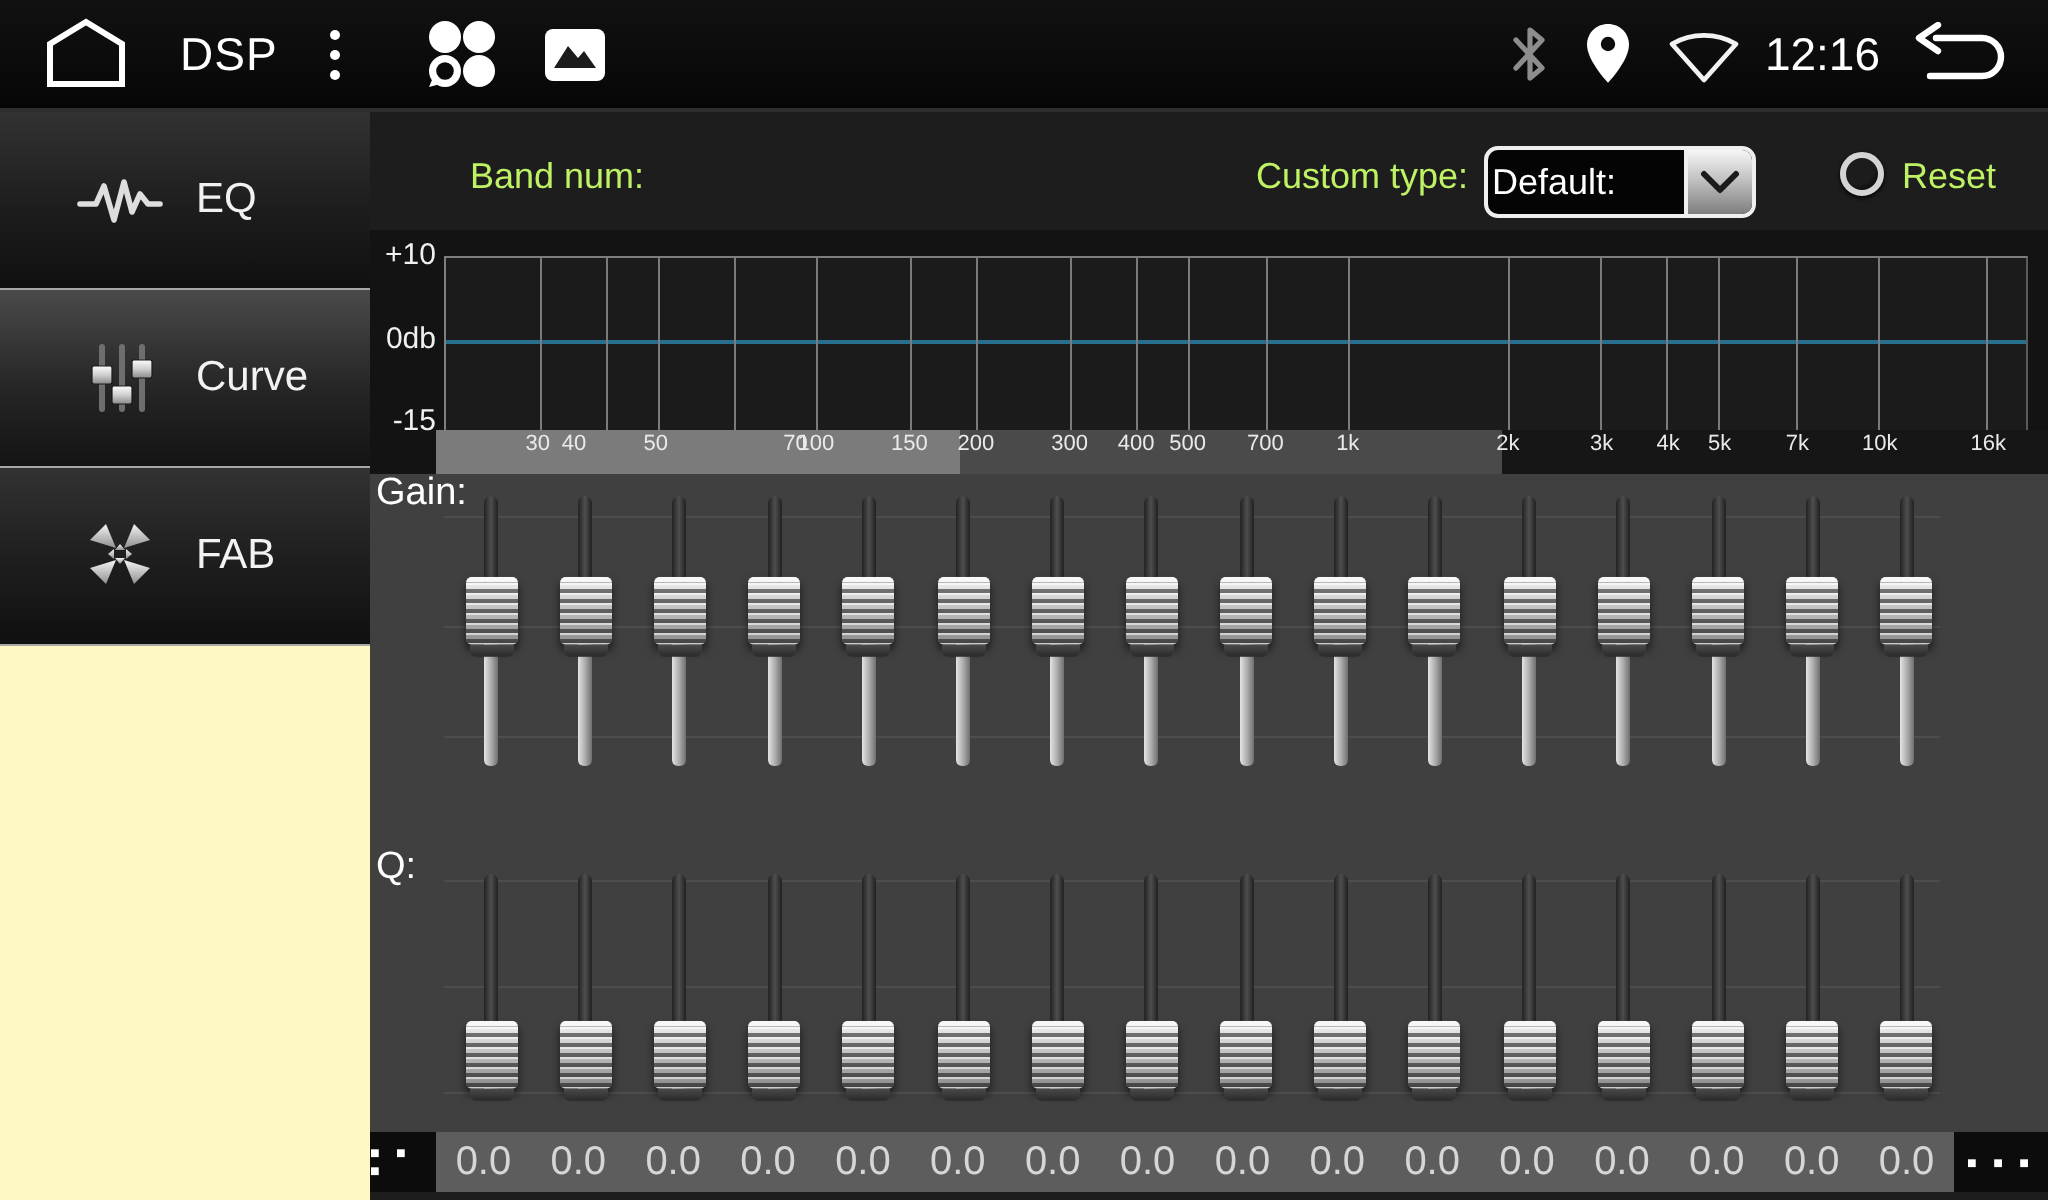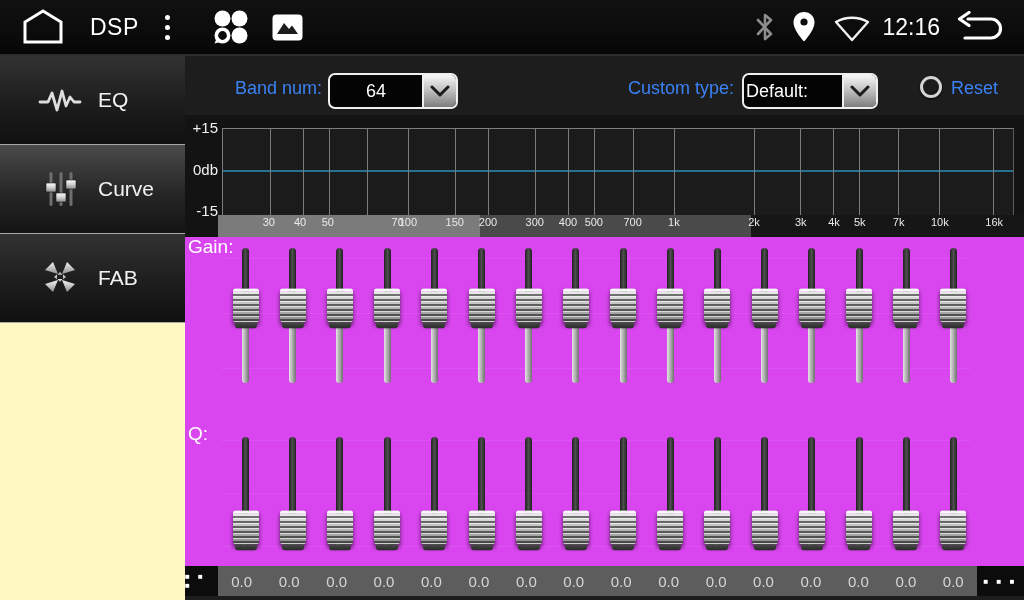--- a/index.html
+++ b/index.html
@@ -29,21 +29,21 @@
                border-bottom:1px solid #a8a8a8; cursor:pointer; }
   .side-item.active { background:linear-gradient(180deg,#4a4a4a 0%,#262626 55%,#141414 100%); }
   .side-icon { width:48px; display:flex; justify-content:center; }
   .side-label { color:#f2f2f2; font-size:21px; margin-left:14px; }
 
   
   .content { position:absolute; left:185px; top:56px; width:839px; height:544px; background:#1d1d1d; }
 
   
   .controls { position:absolute; left:0; top:0; width:839px; height:59px; background:#1d1d1d; }
-  .ctl-label { position:absolute; color:#3b82f6; font-size:18px; top:22px; }
+  .ctl-label { position:absolute; color:#bef264; font-size:18px; top:22px; }
   .band-label { left:50px; }
   .custom-label { left:443px; }
   .select { position:absolute; top:17px; height:36px; background:#040404;
             border:2px solid #efefef; border-radius:7px; display:flex; overflow:hidden; cursor:pointer; }
   .band-select { left:143px; width:130px; }
   .custom-select { left:557px; width:136px;gap:32px; }
   .select .val { flex:1; color:#fff; font-size:18px; display:flex; align-items:center; justify-content:center; }
   .select .dd { width:34px; border-left:2px solid #efefef;
                 background:linear-gradient(180deg,#f6f6f6 0%,#bdbdbd 50%,#7e7e7e 100%);
                 display:flex; align-items:center; justify-content:center; }
@@ -57,21 +57,21 @@
   .ylab { position:absolute; width:33px; text-align:right; color:#f0f0f0; font-size:15px; }
   .plot { position:absolute; left:37px; top:13px; width:792px; height:87px; background:#1b1b1c;
           border-top:1px solid #7e7e7e; border-left:1px solid #7e7e7e; border-right:1px solid #5a5a5a; }
   .gridline { position:absolute; top:0; bottom:0; width:1px; background:#7b7b7b; }
   .zeroline { position:absolute; left:0; right:0; top:41px; height:2px; }
   .freqstrip { position:absolute; left:33px; top:100px; width:806px; height:22px; overflow:hidden; }
   .seg { position:absolute; top:0; bottom:0; }
   .freqlab { position:absolute; top:1px; transform:translateX(-50%); color:#eaeaea; font-size:11px; }
 
   
-  .slider-region { position:absolute; left:0; top:181px; width:839px; height:352px; background:#d946ef; }
+  .slider-region { position:absolute; left:0; top:181px; width:839px; height:352px; background:#404040; }
   .sec-label { position:absolute; color:#fff; font-size:19px; }
   .bank { position:absolute; left:37px; width:755px; display:flex; }
   .bank.gain { top:11px; height:137px; --p:42%; }
   .bank.q    { top:200px; height:115px; --p:79%; }
   .guide { position:absolute; left:37px; width:748px; height:1px; background:rgba(255,255,255,.07); }
   .slider-col { position:relative; flex:1; height:100%; cursor:pointer; }
   .trk { position:absolute; left:50%; width:7px; margin-left:-3.5px; }
   .trk-top { top:0; height:calc(var(--p) - 14px);
              background:linear-gradient(90deg,#222 0%,#4e4e4e 50%,#202020 100%); border-radius:4px 4px 0 0; }
   .trk-bot { top:calc(var(--p) + 16px); bottom:2px;
@@ -86,21 +86,21 @@
   .thumb::after { content:""; position:absolute; left:2px; right:2px; bottom:-6px; height:6px;
                   background:linear-gradient(180deg,#4a4a4a,#2a2a2a); border-radius:0 0 3px 3px; }
 
   .value-row { position:absolute; left:0; width:839px; display:flex; }
   .value-row.gain { top:329px; height:30px; }
   .more-btn { width:33px; background:#0c0c0c; color:#fff; display:flex; align-items:center;
               justify-content:center; font-size:12px; font-weight:bold; letter-spacing:3px; cursor:pointer; }
   .more-btn.right { width:47px; }
   .val-strip { width:759px; display:flex; }
   .val-strip.gain-strip, .val-strip.q-strip { background:#5d5d5d; }
-  .val-cell { flex:1; display:flex; align-items:center; justify-content:center; color:#d6d6d6; font-size:15px; }
+  .val-cell { flex:1; display:flex; align-items:center; justify-content:center; color:#d6d6d6; font-size:20px; }
 </style>
 </head>
 <body>
 
 <div class="screen">
 
   <header class="topbar">
     <div class="tb-left">
       <span class="tb-icon">
         <svg width="46" height="38" viewBox="0 0 46 38">
@@ -205,43 +205,35 @@
         </svg>
       </span>
       <span class="side-label">FAB</span>
     </div>
   </nav>
 
   <main class="content">
 
     <div class="controls">
       <span class="ctl-label band-label">Band num:</span>
-      <div class="select band-select">
-        <span class="val">64</span>
-        <span class="dd">
-          <svg width="20" height="12" viewBox="0 0 20 12">
-              <polyline points="2,2 10,10 18,2" fill="none" stroke="#1b1b1b" stroke-width="3" stroke-linecap="round" stroke-linejoin="round"></polyline>
-            </svg>
-        </span>
-      </div>
       <span class="ctl-label custom-label">Custom type:</span>
       <div class="select custom-select">
         <span class="val">Default:</span>
         <span class="dd">
           <svg width="20" height="12" viewBox="0 0 20 12">
               <polyline points="2,2 10,10 18,2" fill="none" stroke="#1b1b1b" stroke-width="3" stroke-linecap="round" stroke-linejoin="round"></polyline>
             </svg>
         </span>
       </div>
       <span class="radio"></span>
       <span class="ctl-label reset-label">Reset</span>
     </div>
 
     <div class="graph">
-      <span class="ylab" style="top:4px;">+15</span>
+      <span class="ylab" style="top:4px;">+10</span>
       <span class="ylab" style="top:46px;">0db</span>
       <span class="ylab" style="top:87px;">-15</span>
       <div class="plot" id="plot">
         <div class="zeroline" id="zeroline" style="background: rgb(39, 113, 143);"></div>
       <div class="gridline" style="left: 5.91362%;"></div>
           <div class="gridline" style="left: 10.1094%;"></div>
           <div class="gridline" style="left: 13.3639%;"></div>
           <div class="gridline" style="left: 18.2713%;"></div>
           <div class="gridline" style="left: 23.4733%;"></div>
           <div class="gridline" style="left: 29.3869%;"></div>
@@ -257,21 +249,21 @@
           <div class="gridline" style="left: 80.5293%;"></div>
           <div class="gridline" style="left: 85.4367%;"></div>
           <div class="gridline" style="left: 90.6387%;"></div>
           <div class="gridline" style="left: 97.4936%;"></div>
         </div>
       <div class="freqstrip" id="freqstrip">
           <div class="seg" style="left: 0px; width: 262px; background: rgb(123, 123, 123);"></div>
           <div class="seg" style="left: 262px; width: 271px; background: rgb(74, 74, 74);"></div>
           <div class="seg" style="left: 533px; width: 273px; background: rgb(22, 22, 22);"></div>
           <span class="freqlab" style="left: 50.8359px;">30</span>
-          <span class="freqlab" style="left: 82px;">40</span>
+          <span class="freqlab" style="left: 69px;">40</span>
           <span class="freqlab" style="left: 109.842px;">50</span>
           <span class="freqlab" style="left: 148.708px; margin-left: 31px;">70</span>
           <span class="freqlab" style="left: 189.909px;">100</span>
           <span class="freqlab" style="left: 236.744px;">150</span>
           <span class="freqlab" style="left: 269.975px;">200</span>
           <span class="freqlab" style="left: 316.811px;">300</span>
           <span class="freqlab" style="left: 350.041px;">400</span>
           <span class="freqlab" style="left: 375.817px;">500</span>
           <span class="freqlab" style="left: 414.683px;">700</span>
           <span class="freqlab" style="left: 455.884px;">1k</span>

